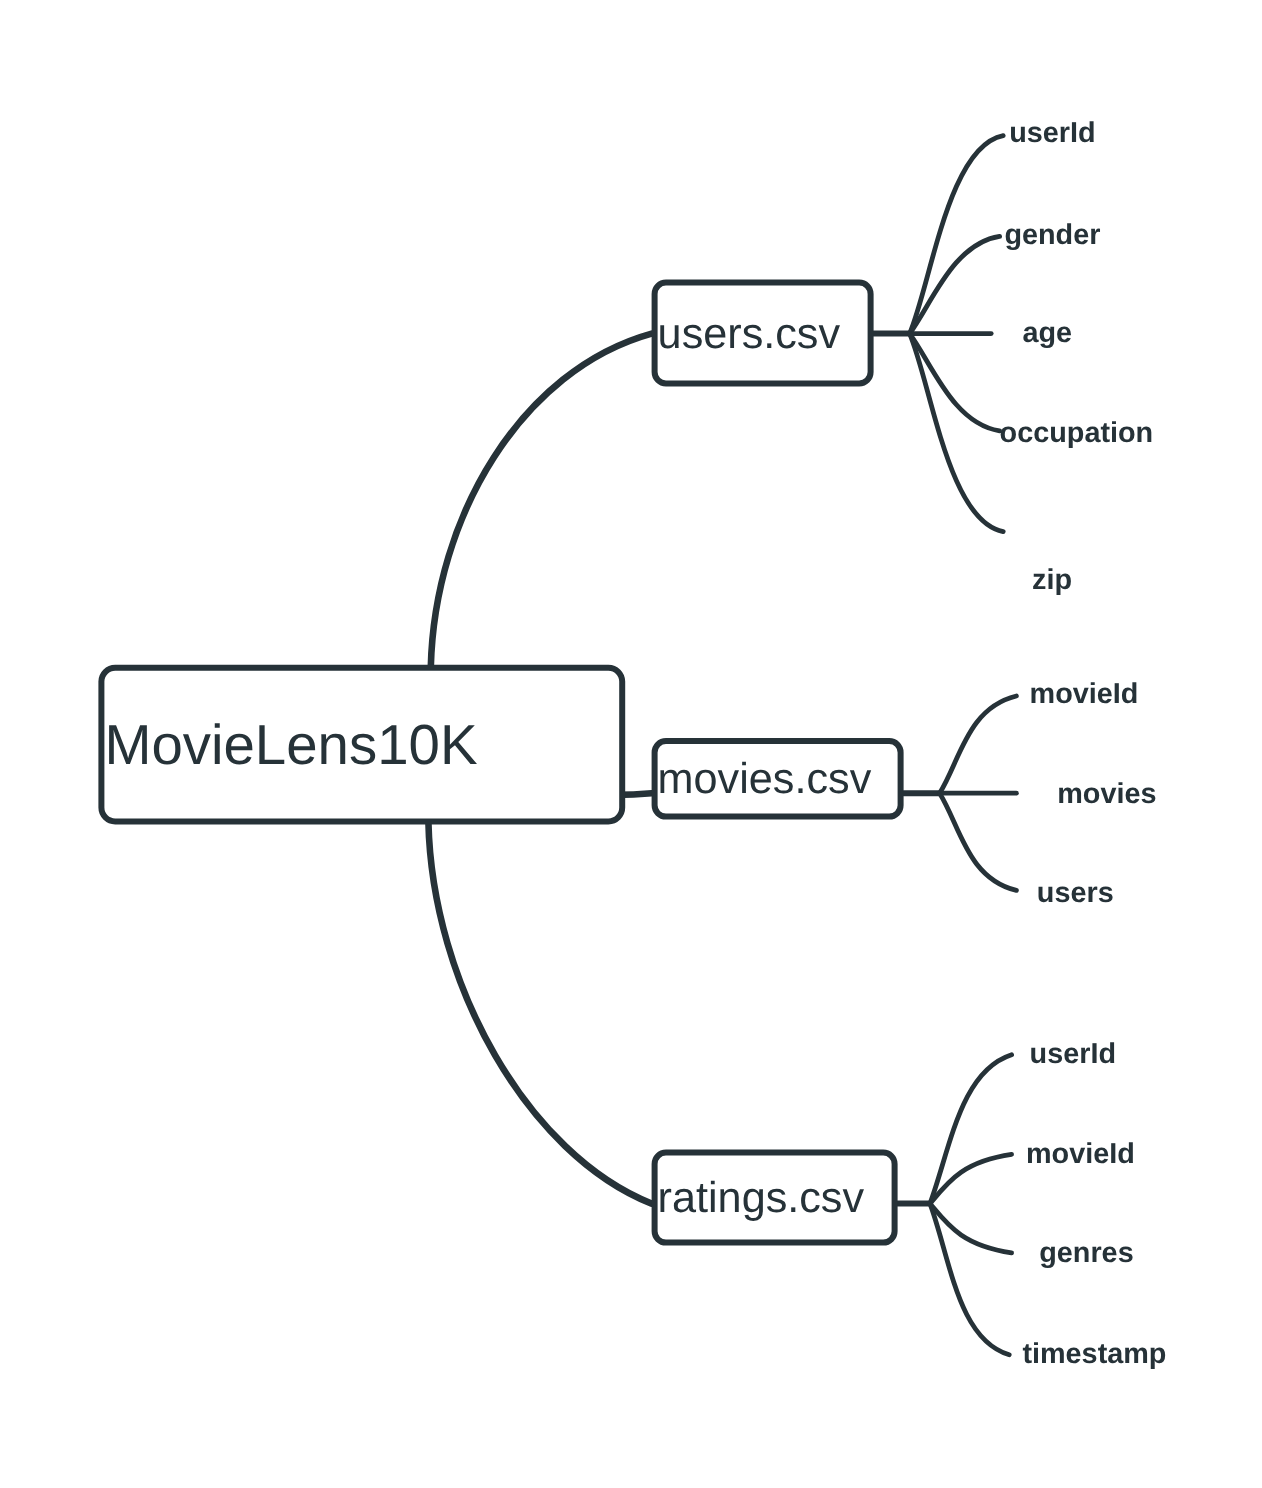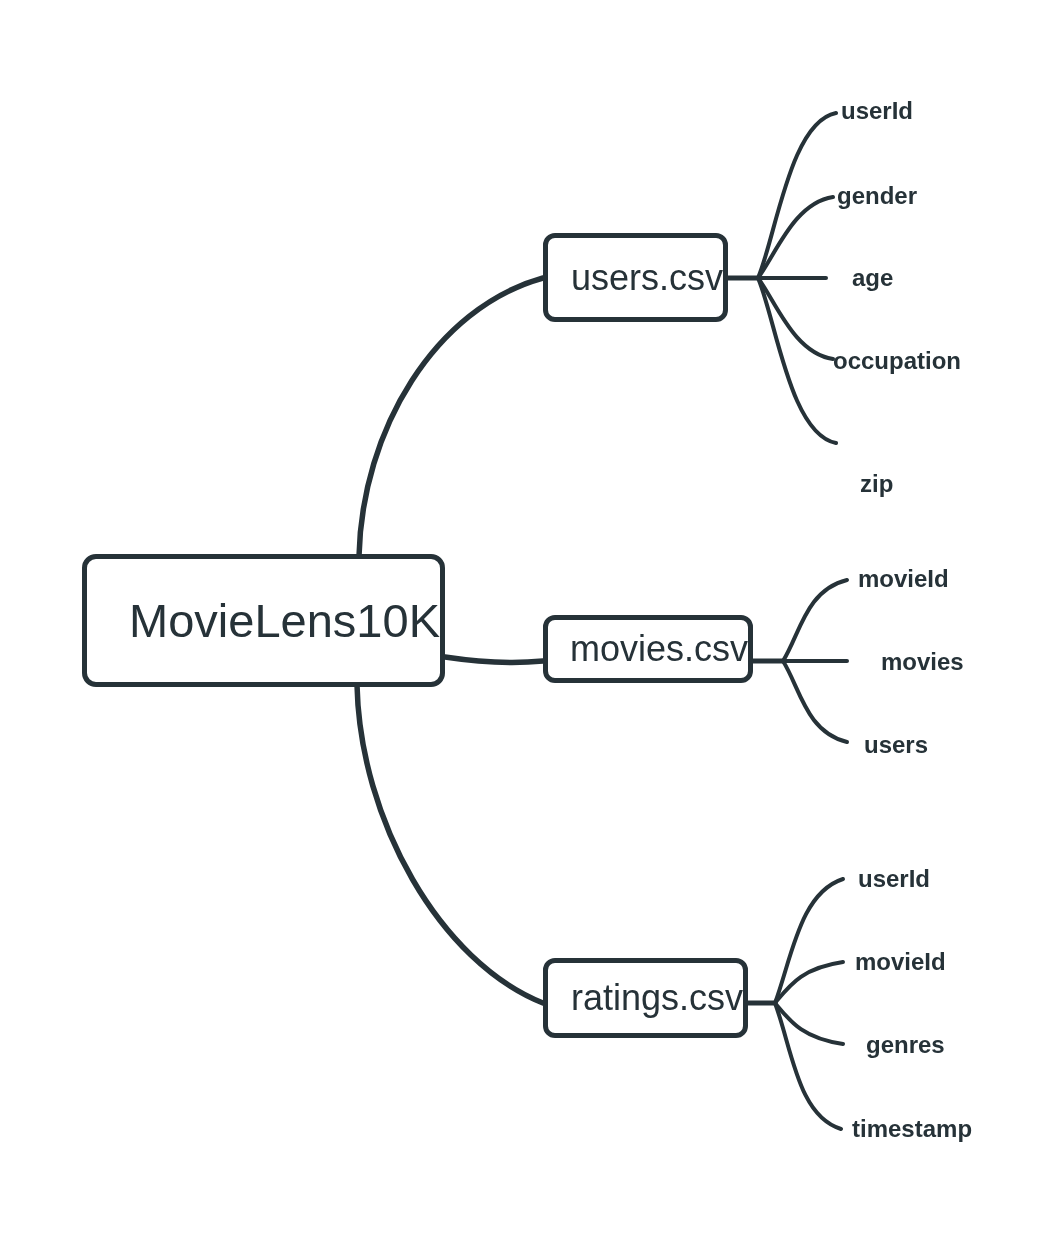--- a/index.html
+++ b/index.html
@@ -19,28 +19,27 @@
   }
   .edges{position:absolute;left:0;top:0;width:1052px;height:1240px;}
   .edge{fill:none;stroke:var(--line);stroke-linecap:round;}
   .edge-main{stroke-width:5.5px;}
   .edge-stub{stroke-width:5px;}
   .edge-leaf{stroke-width:4px;}
   .node{
     position:absolute;
     display:flex;
     align-items:center;
-    justify-content:flex-end;
+    justify-content:flex-start;
     border:5px solid var(--line);
     border-radius:12px;
     background:var(--node-fill);
     color:var(--line);
     white-space:nowrap;
     font-size:36px;
-    padding-left:16px;
   }
   .node-root{
     font-size:47px;
     border-width:5.5px;
     border-radius:14px;
   }
   .leaf{
     position:absolute;
     transform:translateY(-50%);
     color:var(--line);
@@ -72,21 +71,21 @@
     <path class="edge edge-leaf" d="M 783 661 L 847 661"></path>
     <path class="edge edge-leaf" d="M 783 661 C 800 688 806 732 847 742"></path>
 
     <path class="edge edge-stub" d="M 748 1003 L 775 1003"></path>
     <path class="edge edge-leaf" d="M 775 1003 C 792 957 800 893 843 879"></path>
     <path class="edge edge-leaf" d="M 775 1003 C 790 985 802 968 843 962"></path>
     <path class="edge edge-leaf" d="M 775 1003 C 790 1021 802 1038 843 1044"></path>
     <path class="edge edge-leaf" d="M 775 1003 C 792 1049 798 1116 841 1129"></path>
   </svg>
 
-  <div class="node node-root" style="left:82px;top:554px;width:363px;height:133px;">
+  <div class="node node-root" style="left:82px;top:554px;width:439px;height:133px;">
     <span>MovieLens10K</span>
   </div>
 
   <div class="node" style="left:543px;top:233px;width:185px;height:89px;">
     <span>users.csv</span>
   </div>
 
   <div class="node" style="left:543px;top:615px;width:210px;height:68px;">
     <span>movies.csv</span>
   </div>

